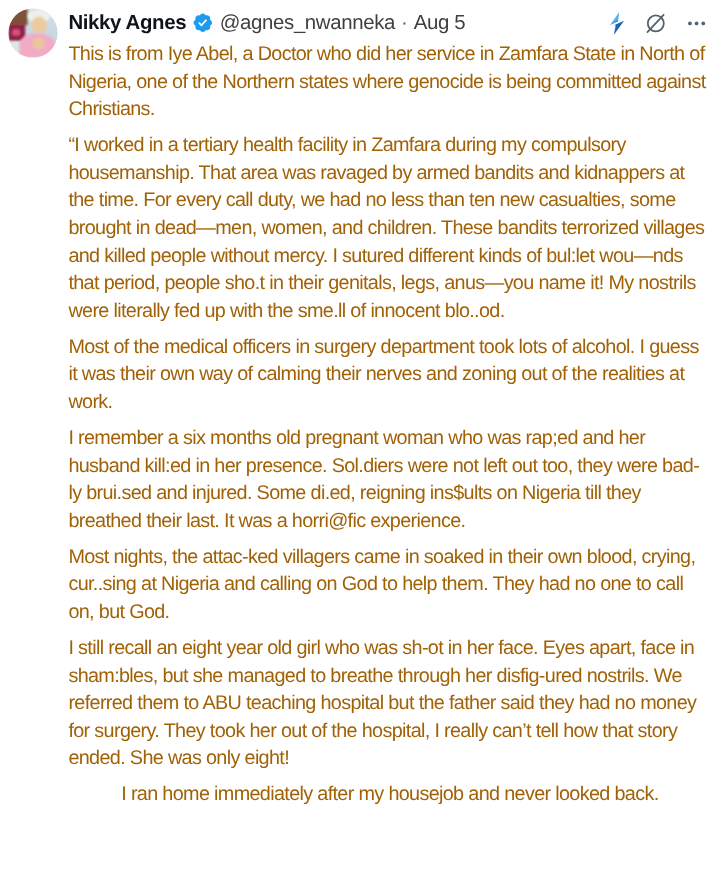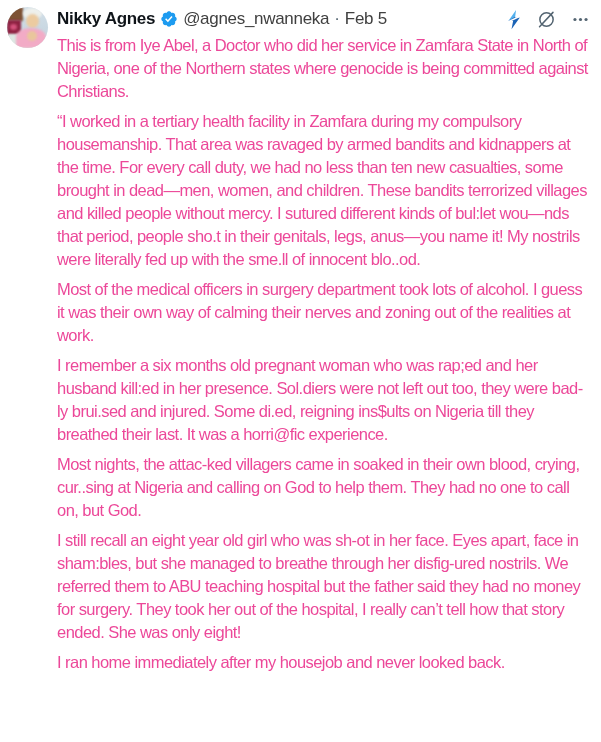--- a/index.html
+++ b/index.html
@@ -41,24 +41,24 @@
   .header-icons{
     position:absolute;top:9px;right:11px;
     display:flex;align-items:center;gap:15px;
   }
   .hicon{display:inline-flex;align-items:center;justify-content:center;cursor:pointer;}
   
   .body{
     margin-top:5px;
     font-size:16.5px;line-height:23px;
     letter-spacing:-0.55px;
-    color:#ec4899;
+    color:#a16207;
   }
   .body p{margin:0 0 7px 0;}
-  .body p:last-child{margin-bottom:0;}
+  .body p:last-child{margin-bottom:0;margin-left:44px;}
 </style>
 </head>
 <body>
 
 <div class="post">
 
   <div class="avatar">
     <div class="av-brown"></div>
     <div class="av-maroon"></div>
     <div class="av-petal"></div>
@@ -101,21 +101,21 @@
 
     <div class="name-row">
       <span class="name">Nikky Agnes</span>
       <span class="badge">
         <svg width="18" height="18" viewBox="0 0 24 24" aria-hidden="true">
           <path fill="#1d9bf0" d="M22.25 12c0-1.43-.88-2.67-2.19-3.34.46-1.39.2-2.9-.81-3.91s-2.52-1.27-3.91-.81c-.66-1.31-1.91-2.19-3.34-2.19s-2.67.88-3.33 2.19c-1.4-.46-2.91-.2-3.92.81s-1.26 2.52-.8 3.91c-1.31.67-2.2 1.91-2.2 3.34s.89 2.67 2.2 3.34c-.46 1.39-.21 2.9.8 3.91s2.52 1.26 3.91.81c.67 1.31 1.91 2.19 3.34 2.19s2.68-.88 3.34-2.19c1.39.45 2.9.2 3.91-.81s1.27-2.52.81-3.91c1.31-.67 2.19-1.91 2.19-3.34zm-11.71 4.2L6.8 12.46l1.41-1.42 2.26 2.26 4.8-5.23 1.47 1.36-6.2 6.77z"></path>
         </svg>
       </span>
       <span class="meta">@agnes_nwanneka</span>
       <span class="sep">·</span>
-      <span class="meta">Feb 5</span>
+      <span class="meta">Aug 5</span>
     </div>
 
     <div class="body">
       <p>This is from Iye Abel, a Doctor who did her service in Zamfara State in North of Nigeria, one of the Northern states where genocide is being committed against Christians.</p>
       <p>“I worked in a tertiary health facility in Zamfara during my compulsory housemanship. That area was ravaged by armed bandits and kidnappers at the time. For every call duty, we had no less than ten new casualties, some brought in dead—men, women, and children. These bandits terrorized villages and killed people without mercy. I sutured different kinds of bul:let wou—nds that period, people sho.t in their genitals, legs, anus—you name it! My nostrils were literally fed up with the sme.ll of innocent blo..od.</p>
       <p>Most of the medical officers in surgery department took lots of alcohol. I guess it was their own way of calming their nerves and zoning out of the realities at work.</p>
       <p>I remember a six months old pregnant woman who was rap;ed and her husband kill:ed in her presence. Sol.diers were not left out too, they were bad-ly brui.sed and injured. Some di.ed, reigning ins$ults on Nigeria till they breathed their last. It was a horri@fic experience.</p>
       <p>Most nights, the attac-ked villagers came in soaked in their own blood, crying, cur..sing at Nigeria and calling on God to help them. They had no one to call on, but God.</p>
       <p>I still recall an eight year old girl who was sh-ot in her face. Eyes apart, face in sham:bles, but she managed to breathe through her disfig-ured nostrils. We referred them to ABU teaching hospital but the father said they had no money for surgery. They took her out of the hospital, I really can’t tell how that story ended. She was only eight!</p>
       <p>I ran home immediately after my housejob and never looked back.</p>

